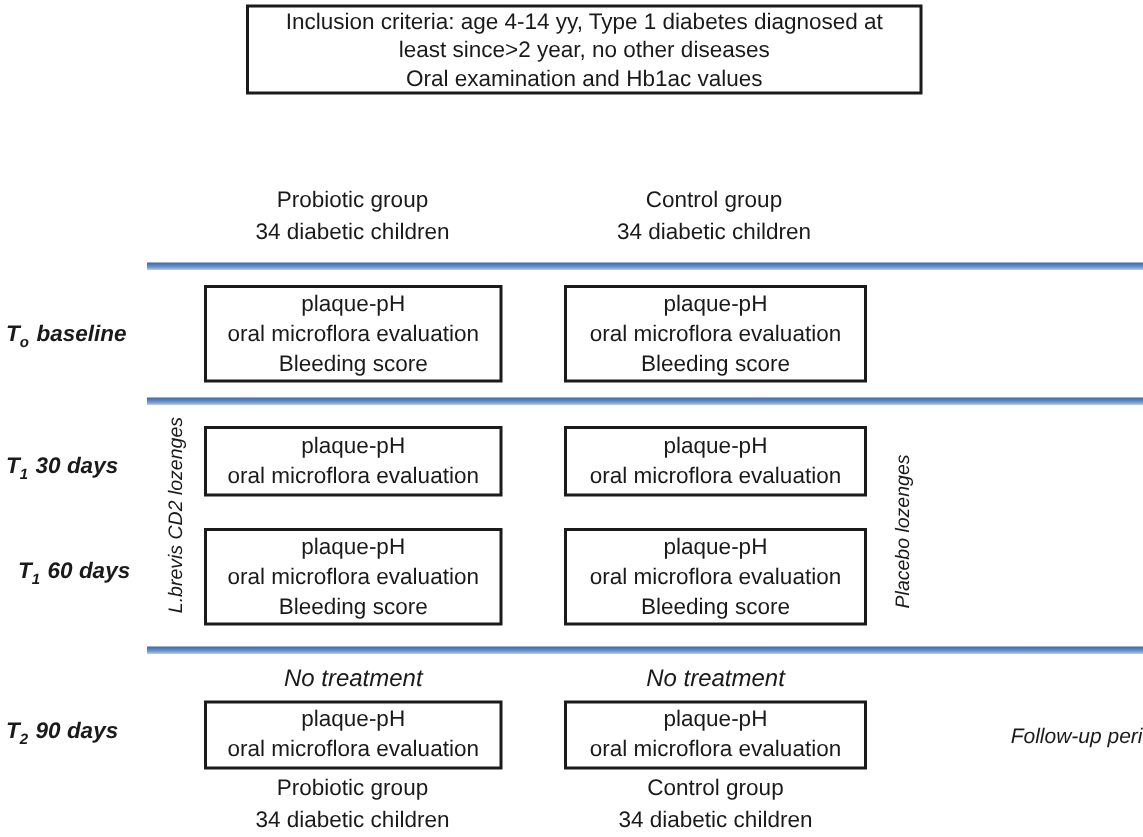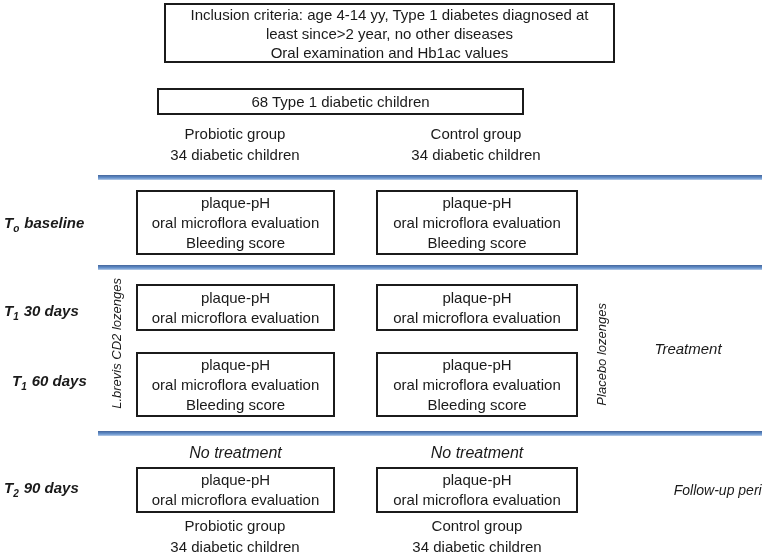--- a/index.html
+++ b/index.html
@@ -78,21 +78,20 @@
 </head>
 <body>
 
 <div class="figure">
 
   <div class="box" style="left:132px; top:3px; width:451px; height:60px; line-height:19px;margin-left:32px;">Inclusion criteria: age 4-14 yy, Type 1 diabetes diagnosed at
 least since&gt;2 year, no other diseases
 Oral examination and Hb1ac values</div>
 
 
-  <div class="box" style="left:157px; top:88px; width:367px; height:27px;">68 Type 1 diabetic children</div>
 
   <div class="group-header" style="left:135px; top:123px; width:200px;">Probiotic group
 34 diabetic children</div>
 
   <div class="group-header" style="left:376px; top:123px; width:200px;">Control group
 34 diabetic children</div>
 
   <div class="hline" style="top:175px;"></div>
 
   <div class="time-label" style="left:4px; top:214px;">
@@ -133,21 +132,20 @@
 Bleeding score</div>
 
   <div class="box" style="left:376px; top:352px; width:202px; height:65px;">plaque-pH
 oral microflora evaluation
 Bleeding score</div>
 
   <div class="vlabel" style="left:588px; top:295px; width:26px; height:118px;">
     <span>Placebo lozenges</span>
   </div>
 
-  <div class="stage-label" style="left:628px; top:340px; width:120px; font-size:15px;">Treatment</div>
 
   <div class="hline" style="top:431px;"></div>
 
   <div class="note-label" style="left:136px; top:444px; width:199px;">No treatment</div>
 
   <div class="note-label" style="left:376px; top:444px; width:202px;">No treatment</div>
 
   <div class="time-label" style="left:4px; top:479px;">
     <span>T</span><sub>2</sub><span class="time-rest">90 days</span>
   </div>

